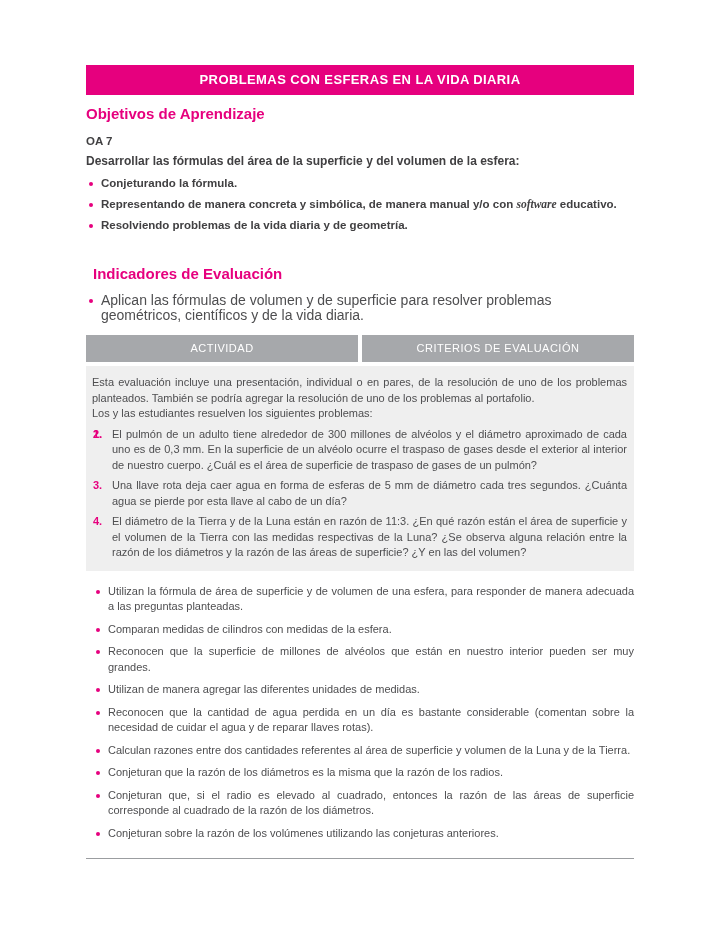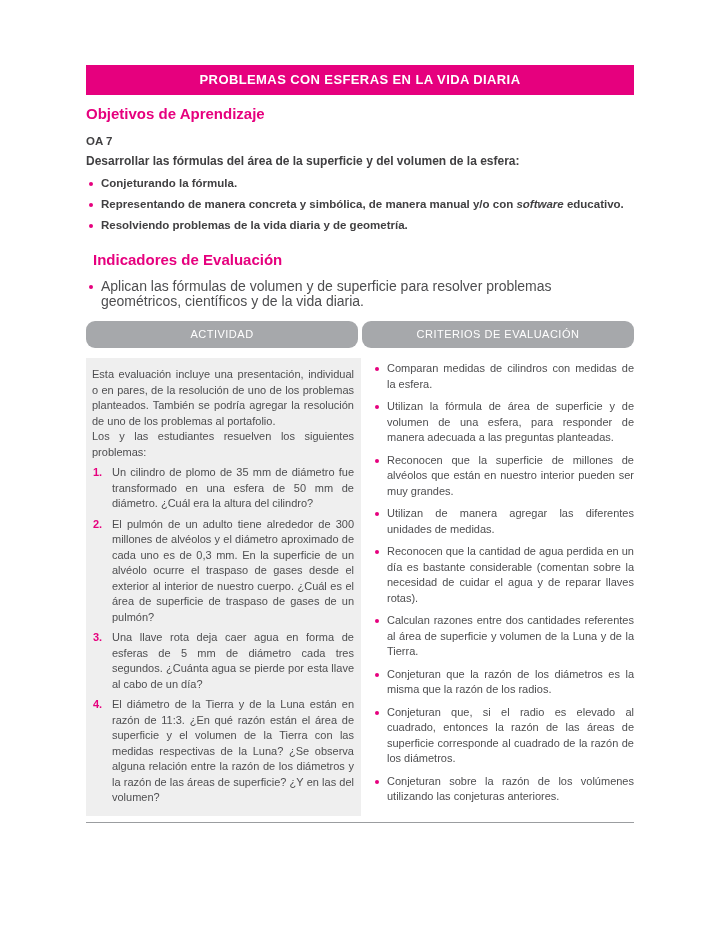--- a/index.html
+++ b/index.html
@@ -39,21 +39,21 @@
     font-weight:bold;
     letter-spacing:.4px;
   }
   
   .section-heading{
     color:var(--magenta);
     font-size:15px;
     font-weight:bold;
     margin-top:10px;
   }
-  .section-heading.second{margin-top:18px;padding-left:7px;}
+  .section-heading.second{margin-top:32px;padding-left:7px;}
   .oa-code{
     margin-top:13px;
     font-size:11.5px;
     font-weight:bold;
     color:var(--text-bold);
   }
   .intro-line{
     margin-top:7px;
     font-size:12px;
     font-weight:bold;
@@ -74,49 +74,49 @@
     border-radius:50%;
     background:var(--magenta);
   }
   .obj-list{margin-top:8px;}
   .obj-list li{
     font-size:11.5px;
     font-weight:bold;
     color:var(--text-bold);
     margin-bottom:6px;
   }
-  .obj-list li .it{font-style:italic;}
+  .obj-list li .it{font-style:italic;font-family:Liberation Serif, serif;}
   .ind-list{margin-top:11px;}
   .ind-list li{
     font-size:14px;
     color:var(--text);
   }
   
   .eval-table{margin-top:12px;}
   .table-head{
     display:flex;
     gap:4px;
   }
   .head-cell{
     flex:1 1 0;
     background:var(--header-gray);
     color:#fff;
     font-size:11px;
     letter-spacing:.5px;
     text-align:center;
     height:27px;
     line-height:27px;
-    border-radius:9px;
   }
   .table-body{
     display:flex;
     gap:4px;
     margin-top:4px;
     border-bottom:1px solid var(--line-gray);
     align-items:center;
+    flex-direction:column;
   }
   .cell{
     flex:1 1 0;
     font-size:11px;
     line-height:15.5px;
   }
   .cell-actividad{
     background:var(--cell-gray);
     padding:9px 7px 10px 6px;
   }
@@ -187,31 +187,31 @@
       <div class="table-head">
         <div class="head-cell">ACTIVIDAD</div>
         <div class="head-cell">CRITERIOS DE EVALUACIÓN</div>
       </div>
       <div class="table-body">
 
         <div class="cell cell-actividad">
           <p>Esta evaluación incluye una presentación, individual o en pares, de la resolución de uno de los problemas planteados. También se podría agregar la resolución de uno de los problemas al portafolio.</p>
           <p class="lead-line">Los y las estudiantes resuelven los siguientes problemas:</p>
           <ol class="problem-list">
-            <li><span class="problem-num">1.</span><span>Un cilindro de plomo de 35 mm de diámetro fue transformado en una esfera de 50 mm de diámetro. ¿Cuál era la altura del cilindro?</span></li>
+            <li><span class="problem-num">1.</span></li>
             <li><span class="problem-num">2.</span><span>El pulmón de un adulto tiene alrededor de 300 millones de alvéolos y el diámetro aproximado de cada uno es de 0,3 mm. En la superficie de un alvéolo ocurre el traspaso de gases desde el exterior al interior de nuestro cuerpo. ¿Cuál es el área de superficie de traspaso de gases de un pulmón?</span></li>
             <li><span class="problem-num">3.</span><span>Una llave rota deja caer agua en forma de esferas de 5 mm de diámetro cada tres segundos. ¿Cuánta agua se pierde por esta llave al cabo de un día?</span></li>
             <li><span class="problem-num">4.</span><span>El diámetro de la Tierra y de la Luna están en razón de 11:3. ¿En qué razón están el área de superficie y el volumen de la Tierra con las medidas respectivas de la Luna? ¿Se observa alguna relación entre la razón de los diámetros y la razón de las áreas de superficie? ¿Y en las del volumen?</span></li>
           </ol>
         </div>
 
         <div class="cell cell-criterios">
           <ul class="crit-list">
+            <li>Utilizan la fórmula de área de superficie y de volumen de una esfera, para responder de manera adecuada a las preguntas planteadas.</li>
             <li>Comparan medidas de cilindros con medidas de la esfera.</li>
-            <li>Utilizan la fórmula de área de superficie y de volumen de una esfera, para responder de manera adecuada a las preguntas planteadas.</li>
             <li>Reconocen que la superficie de millones de alvéolos que están en nuestro interior pueden ser muy grandes.</li>
             <li>Utilizan de manera agregar las diferentes unidades de medidas.</li>
             <li>Reconocen que la cantidad de agua perdida en un día es bastante considerable (comentan sobre la necesidad de cuidar el agua y de reparar llaves rotas).</li>
             <li>Calculan razones entre dos cantidades referentes al área de superficie y volumen de la Luna y de la Tierra.</li>
             <li>Conjeturan que la razón de los diámetros es la misma que la razón de los radios.</li>
             <li>Conjeturan que, si el radio es elevado al cuadrado, entonces la razón de las áreas de superficie corresponde al cuadrado de la razón de los diámetros.</li>
             <li>Conjeturan sobre la razón de los volúmenes utilizando las conjeturas anteriores.</li>
           </ul>
         </div>
 

